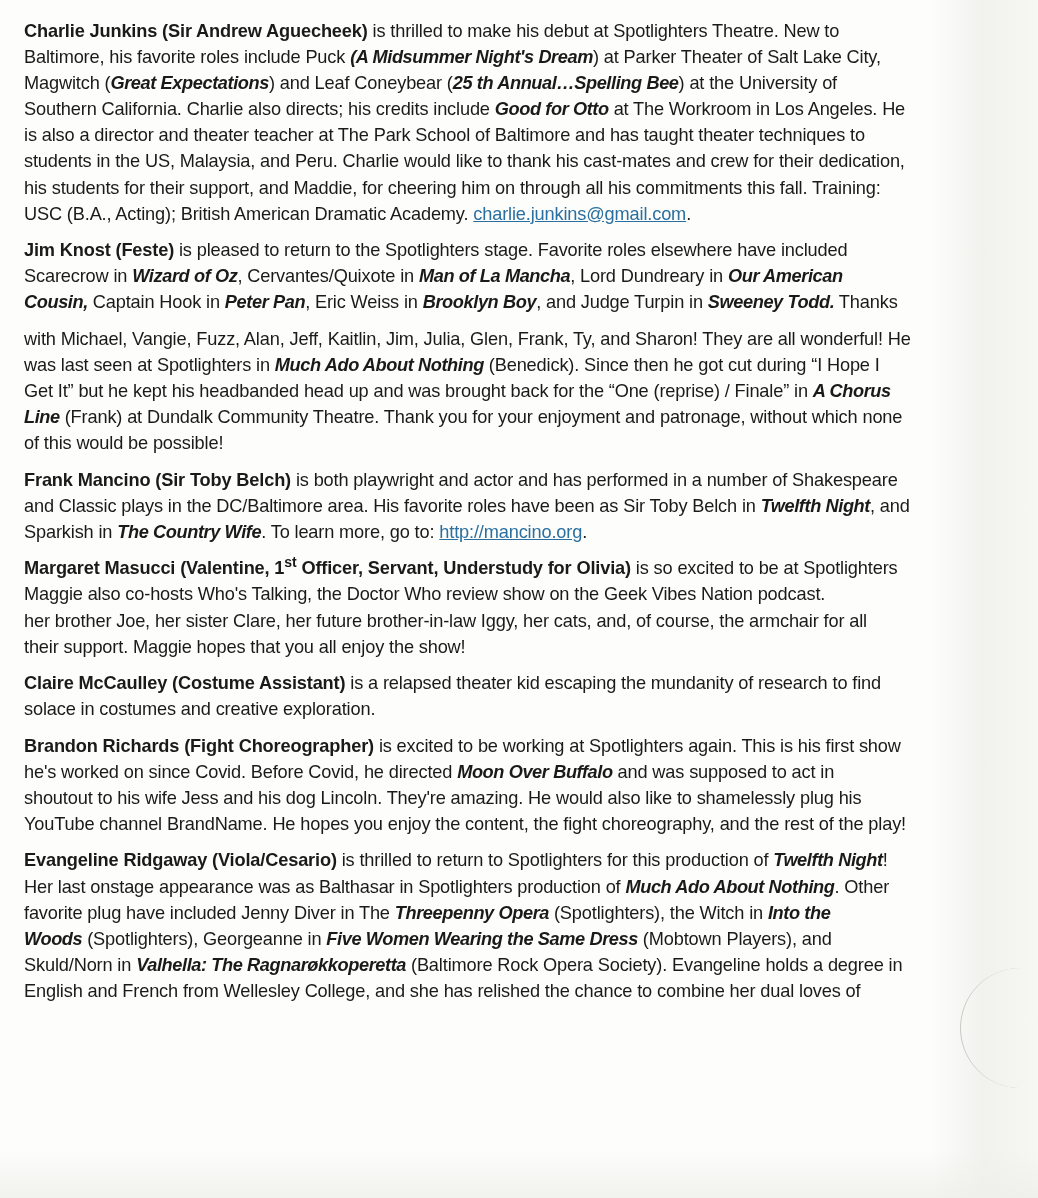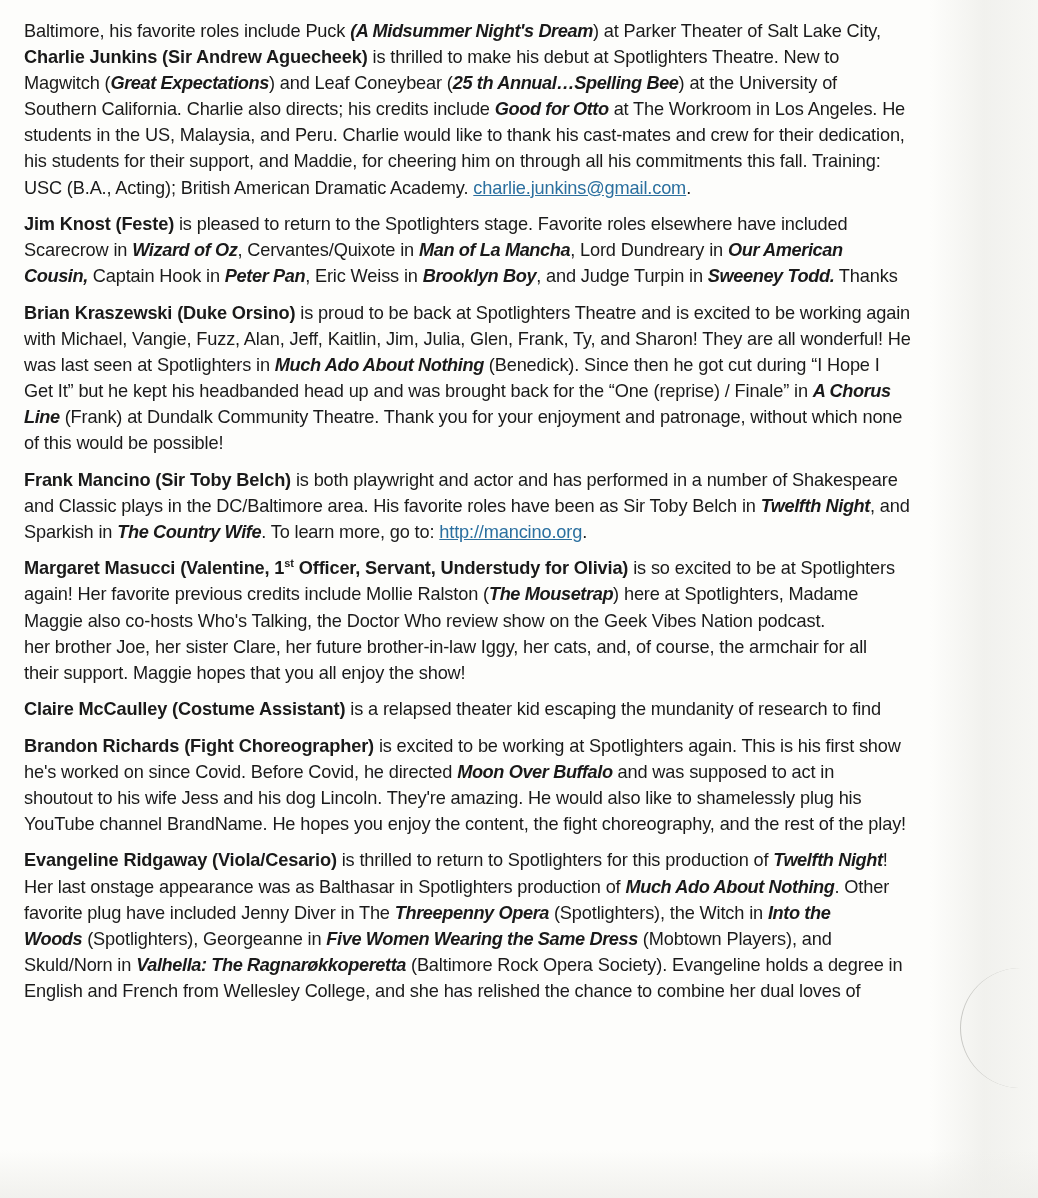--- a/index.html
+++ b/index.html
@@ -26,66 +26,66 @@
     color: #1a1a1a;
     font-size: 18.2px;
     line-height: 26.1px;
     letter-spacing: -0.15px;
   }
   .bio { margin: 0 0 10.4px 0; }
   .line { white-space: nowrap; display: block; }
   .b { font-weight: bold; }
   .i { font-style: italic; font-weight: bold; letter-spacing: -0.4px; }
   .link { color: #2a6f9f; text-decoration: underline; }
-  sup { font-size: 11px; line-height: 0; vertical-align: super; }
+  sup { font-size: 14px; line-height: 0; vertical-align: super; }
 </style>
 </head>
 <body>
 
 <div class="page-shade"></div>
 <div class="curl"></div>
 <div class="lower-shade"></div>
 
 <div class="doc" id="doc">
     <div class="bio">
+      <span class="line"><span class="b">Charlie Junkins (Sir Andrew Aguecheek)</span><span> is thrilled to make his debut at Spotlighters Theatre. New to</span></span>
       <span class="line"><span>Baltimore, his favorite roles include Puck </span><span class="i">(A Midsummer Night's Dream</span><span>) at Parker Theater of Salt Lake City,</span></span>
-      <span class="line"><span class="b">Charlie Junkins (Sir Andrew Aguecheek)</span><span> is thrilled to make his debut at Spotlighters Theatre. New to</span></span>
       <span class="line"><span>Magwitch (</span><span class="i">Great Expectations</span><span>) and Leaf Coneybear (</span><span class="i">25 th Annual…Spelling Bee</span><span>) at the University of</span></span>
       <span class="line"><span>Southern California. Charlie also directs; his credits include </span><span class="i">Good for Otto</span><span> at The Workroom in Los Angeles. He</span></span>
+      <span class="line"><span>is also a director and theater teacher at The Park School of Baltimore and has taught theater techniques to</span></span>
       <span class="line"><span>students in the US, Malaysia, and Peru. Charlie would like to thank his cast-mates and crew for their dedication,</span></span>
       <span class="line"><span>his students for their support, and Maddie, for cheering him on through all his commitments this fall. Training:</span></span>
       <span class="line"><span>USC (B.A., Acting); British American Dramatic Academy. </span><a class="link">charlie.junkins@gmail.com</a><span>.</span></span>
     </div>
     <div class="bio">
       <span class="line"><span class="b">Jim Knost (Feste)</span><span> is pleased to return to the Spotlighters stage.  Favorite roles elsewhere have included</span></span>
       <span class="line"><span>Scarecrow in </span><span class="i">Wizard of Oz</span><span>, Cervantes/Quixote in </span><span class="i">Man of La Mancha</span><span>, Lord Dundreary in </span><span class="i">Our American</span></span>
       <span class="line"><span class="i">Cousin,</span><span> Captain Hook in </span><span class="i">Peter Pan</span><span>, Eric Weiss in </span><span class="i">Brooklyn Boy</span><span>, and Judge Turpin in </span><span class="i">Sweeney Todd.</span><span>  Thanks</span></span>
     </div>
     <div class="bio">
-      <span class="line"><span class="b">Brian Kraszewski (Duke Orsino)</span><span> is proud to be back at Spotlighters Theatre and is excited to be working again</span></span>
       <span class="line"><span>with Michael, Vangie, Fuzz, Alan, Jeff, Kaitlin, Jim, Julia, Glen, Frank, Ty, and Sharon! They are all wonderful! He</span></span>
       <span class="line"><span>was last seen at Spotlighters in </span><span class="i">Much Ado About Nothing</span><span> (Benedick). Since then he got cut during “I Hope I</span></span>
       <span class="line"><span>Get It” but he kept his headbanded head up and was brought back for the “One (reprise) / Finale” in </span><span class="i">A Chorus</span></span>
       <span class="line"><span class="i">Line</span><span> (Frank) at Dundalk Community Theatre. Thank you for your enjoyment and patronage, without which none</span></span>
       <span class="line"><span>of this would be possible!</span></span>
     </div>
     <div class="bio">
       <span class="line"><span class="b">Frank Mancino (Sir Toby Belch)</span><span> is both playwright and actor and has performed in a number of Shakespeare</span></span>
       <span class="line"><span>and Classic plays in the DC/Baltimore area. His favorite roles have been as Sir Toby Belch in </span><span class="i">Twelfth Night</span><span>, and</span></span>
       <span class="line"><span>Sparkish in </span><span class="i">The Country Wife</span><span>. To learn more, go to: </span><a class="link">http://mancino.org</a><span>.</span></span>
     </div>
     <div class="bio">
       <span class="line"><span class="b">Margaret Masucci (Valentine, 1</span><sup class="b">st</sup><span class="b"> Officer, Servant, Understudy for Olivia)</span><span> is so excited to be at Spotlighters</span></span>
-      <span class="line"><span>again! Her favorite previous credits include Mollie Ralston (</span><span class="i">The Mousetrap</span><span>) here at Spotlighters, Madame</span></span>
       <span class="line"><span>Maggie also co-hosts Who's Talking, the Doctor Who review show on the Geek Vibes Nation podcast.</span></span>
       <span class="line"><span>her brother Joe, her sister Clare, her future brother-in-law Iggy, her cats, and, of course, the armchair for all</span></span>
       <span class="line"><span>their support. Maggie hopes that you all enjoy the show!</span></span>
     </div>
     <div class="bio">
       <span class="line"><span class="b">Claire McCaulley (Costume Assistant)</span><span> is a relapsed theater kid escaping the mundanity of research to find</span></span>
+      <span class="line"><span>solace in costumes and creative exploration.</span></span>
     </div>
     <div class="bio">
       <span class="line"><span class="b">Brandon Richards (Fight Choreographer)</span><span> is excited to be working at Spotlighters again. This is his first show</span></span>
       <span class="line"><span>he's worked on since Covid. Before Covid, he directed </span><span class="i">Moon Over Buffalo</span><span> and was supposed to act in</span></span>
       <span class="line"><span>shoutout to his wife Jess and his dog Lincoln. They're amazing. He would also like to shamelessly plug his</span></span>
       <span class="line"><span>YouTube channel BrandName. He hopes you enjoy the content, the fight choreography, and the rest of the play!</span></span>
     </div>
     <div class="bio">
       <span class="line"><span class="b">Evangeline Ridgaway (Viola/Cesario)</span><span> is thrilled to return to Spotlighters for this production of </span><span class="i">Twelfth Night</span><span>!</span></span>
       <span class="line"><span>Her last onstage appearance was as Balthasar in Spotlighters production of </span><span class="i">Much Ado About Nothing</span><span>. Other</span></span>

